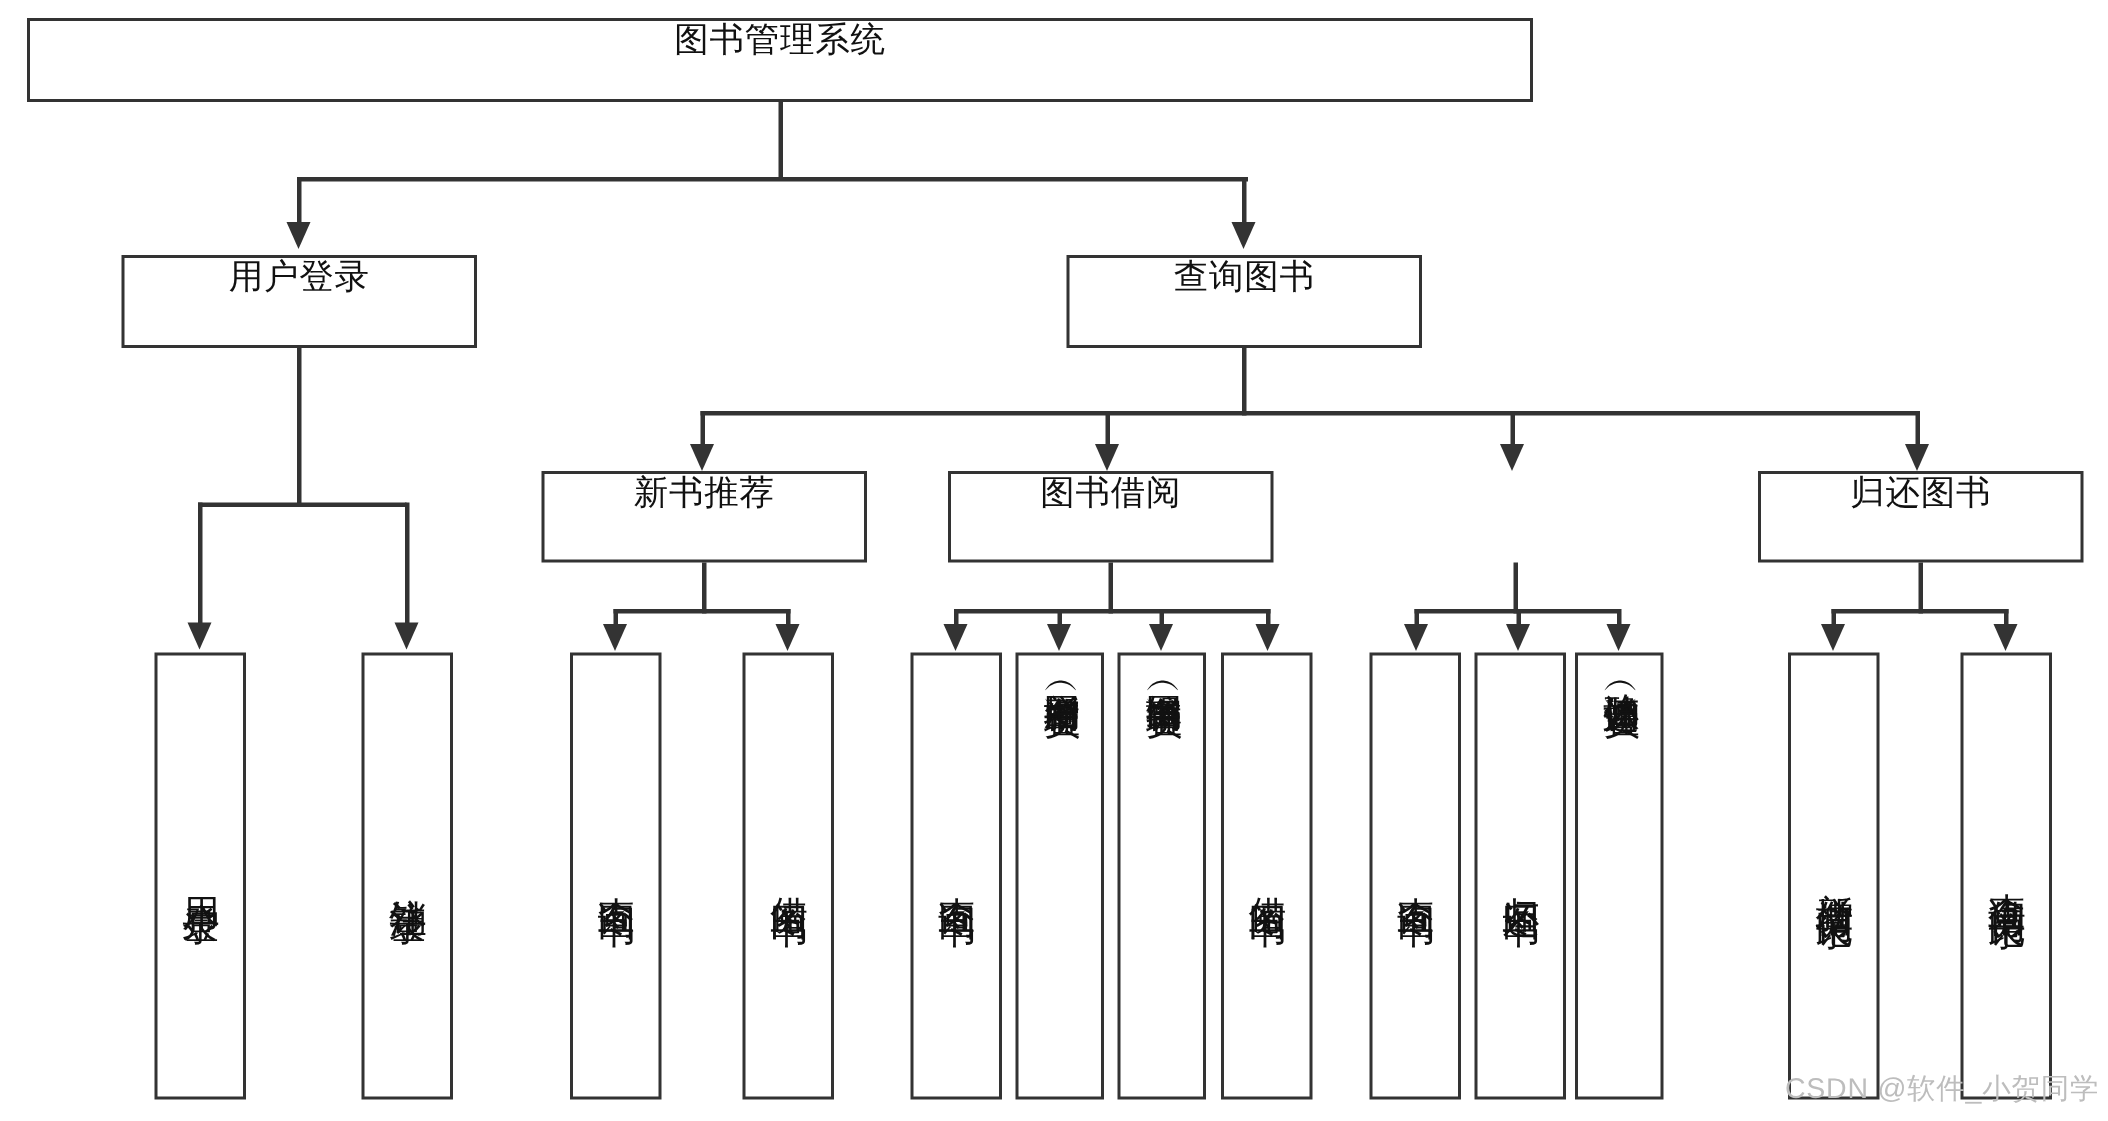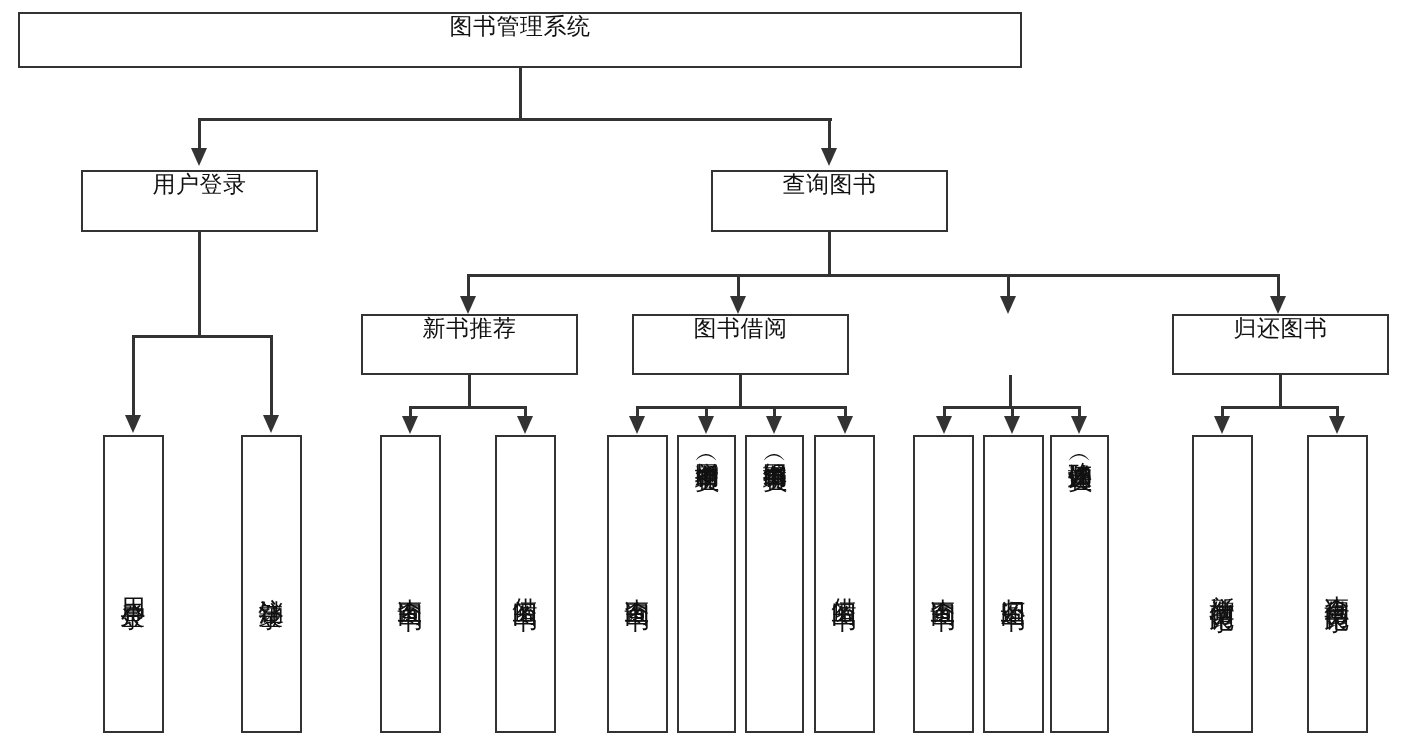--- a/index.html
+++ b/index.html
@@ -205,14 +205,15 @@
     <span class="node-label">确认归还（管理员）</span>
   </div>
 
   <div class="node vert centered" style="left:1192px; top:435px; width:61px; height:298px;">
     <span class="node-label">新增借阅记录</span>
   </div>
   <div class="node vert centered" style="left:1307px; top:435px; width:61px; height:298px;">
     <span class="node-label">查询借阅记录</span>
   </div>
 
+  <div class="watermark" style="left:1190px; top:713px;">CSDN @软件_小贺同学</div>
 
 </div>
 
 </body></html>

